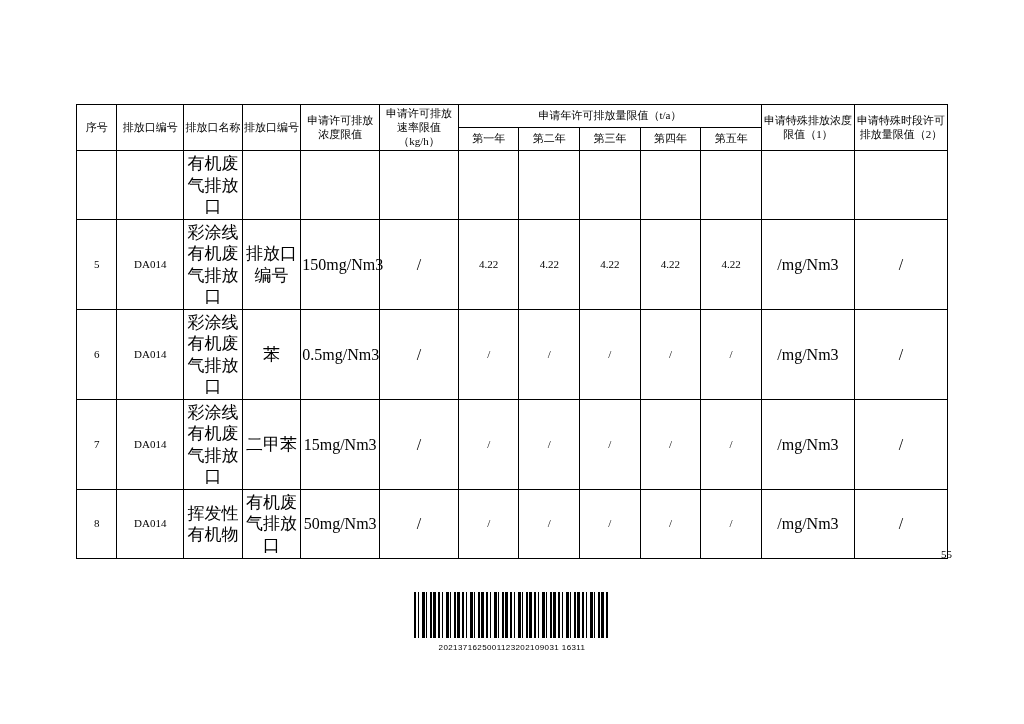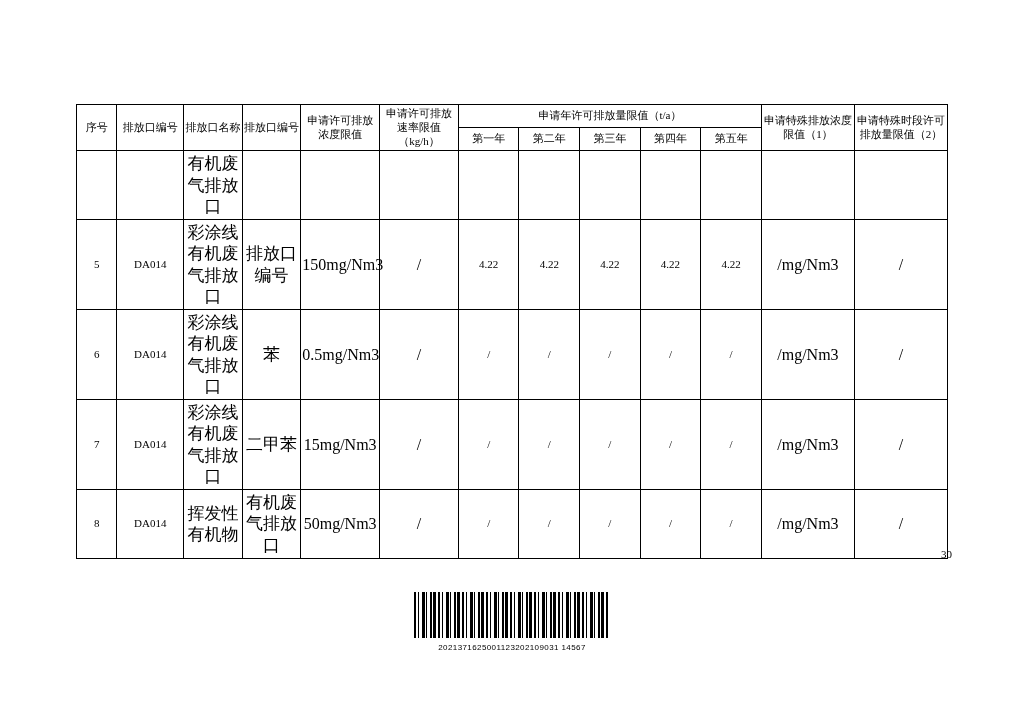--- a/index.html
+++ b/index.html
@@ -221,20 +221,20 @@
         <td class="cell-num">/</td>
         <td class="cell-num">/</td>
         <td class="cell-num">/</td>
         <td class="cell-num">/</td>
         <td class="cell-unit">/mg/Nm3</td>
         <td class="cell-unit">/</td>
       </tr>
     </tbody>
   </table>
 
-  <div class="page-number">30</div>
+  <div class="page-number">55</div>
 
   <div class="barcode-wrap">
     <div class="barcode"></div>
-    <div class="barcode-text">2021371625001123202109031 14567</div>
+    <div class="barcode-text">2021371625001123202109031 16311</div>
   </div>
 
 </div>
 
 </body></html>

